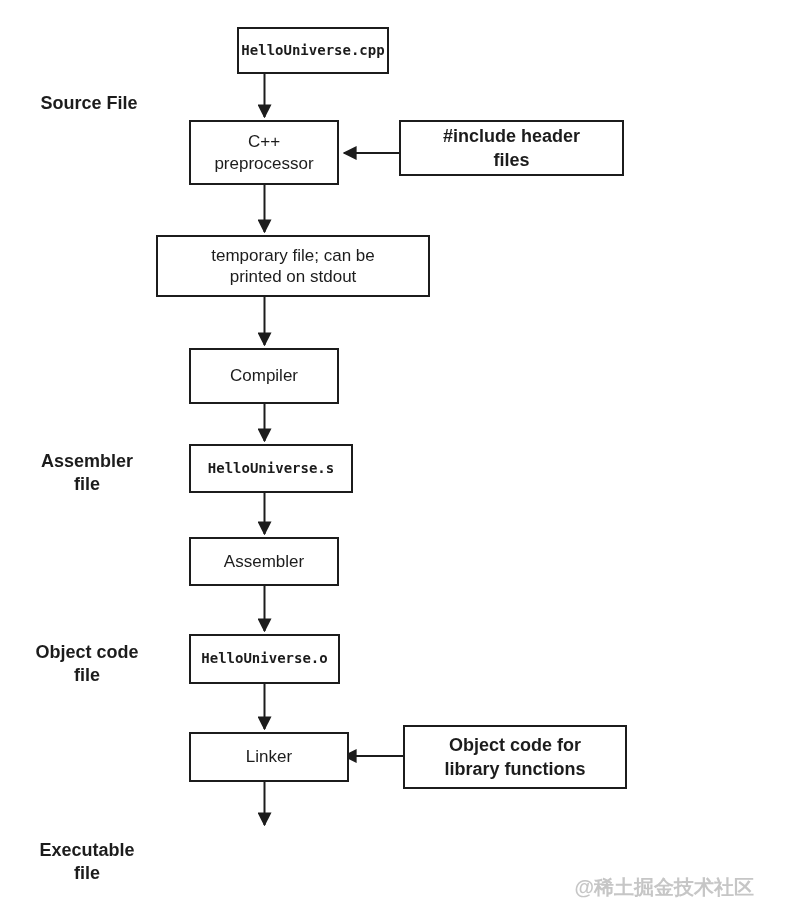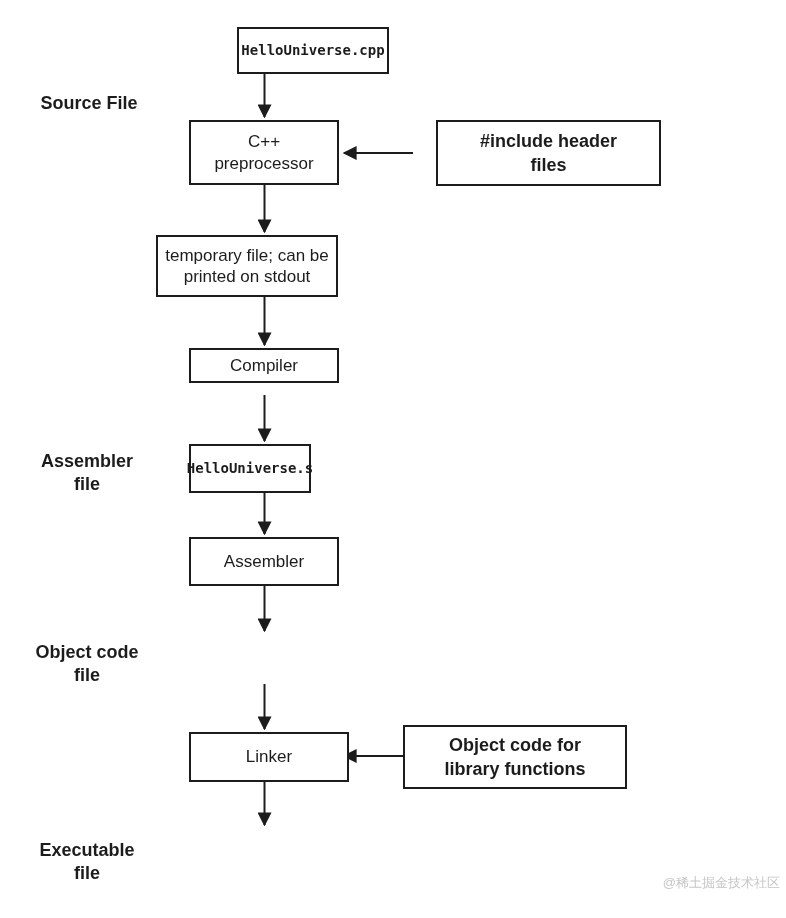--- a/index.html
+++ b/index.html
@@ -40,23 +40,24 @@
   .stage-label{
     position:absolute;
     font-weight:bold;
     font-size:18px;
     line-height:23px;
     text-align:center;
     white-space:pre-line;
   }
   .watermark{
     position:absolute;
-    right:6px;top:874px;
-    font-size:13px;
+    right:32px;top:874px;
+    font-size:20px;
     color:var(--wm);
+    font-weight:bold;
   }
 </style>
 </head>
 <body>
 
 <div class="canvas">
 
   <svg class="arrow-layer" width="786" height="918" viewBox="0 0 786 918" xmlns="http://www.w3.org/2000/svg">
     <defs>
       <marker id="ah" viewBox="0 0 10 10" refX="9" refY="5" markerWidth="7" markerHeight="7" orient="auto">
@@ -73,32 +74,33 @@
     <line x1="264.5" y1="782" x2="264.5" y2="825" marker-end="url(#ah)"></line>
     <line x1="413" y1="153" x2="344" y2="153" marker-end="url(#ah)"></line>
     <line x1="403" y1="756" x2="344" y2="756" marker-end="url(#ah)"></line>
   </svg>
 
   <div class="box mono" style="left:189px;top:27px;width:152px;height:47px;margin-left:48px;">HelloUniverse.cpp</div>
 
   <div class="box sans" style="left:189px;top:120px;width:150px;height:65px;">C++
 preprocessor</div>
 
-  <div class="box note" style="left:436px;top:120px;width:225px;height:66px;">#include header
+  <div class="box note" style="left:399px;top:120px;width:225px;height:56px;">#include header
 files</div>
 
-  <div class="box sans" style="left:156px;top:235px;width:182px;height:62px;">temporary file; can be
+  <div class="box sans" style="left:156px;top:235px;width:274px;height:62px;">temporary file; can be
 printed on stdout</div>
 
-  <div class="box sans" style="left:189px;top:348px;width:150px;height:35px;">Compiler</div>
+  <div class="box sans" style="left:189px;top:348px;width:150px;height:56px;">Compiler</div>
 
-  <div class="box mono" style="left:189px;top:444px;width:122px;height:49px;">HelloUniverse.s</div>
+  <div class="box mono" style="left:189px;top:444px;width:164px;height:49px;">HelloUniverse.s</div>
 
   <div class="box sans" style="left:189px;top:537px;width:150px;height:49px;">Assembler</div>
 
+  <div class="box mono" style="left:189px;top:634px;width:151px;height:50px;">HelloUniverse.o</div>
 
   <div class="box sans" style="left:189px;top:732px;width:160px;height:50px;">Linker</div>
 
   <div class="box note" style="left:403px;top:725px;width:224px;height:64px;">Object code for
 library functions</div>
 
 
   <div class="stage-label" style="left:18px;top:92px;width:142px;">Source File</div>
 
   <div class="stage-label" style="left:16px;top:450px;width:142px;">Assembler

